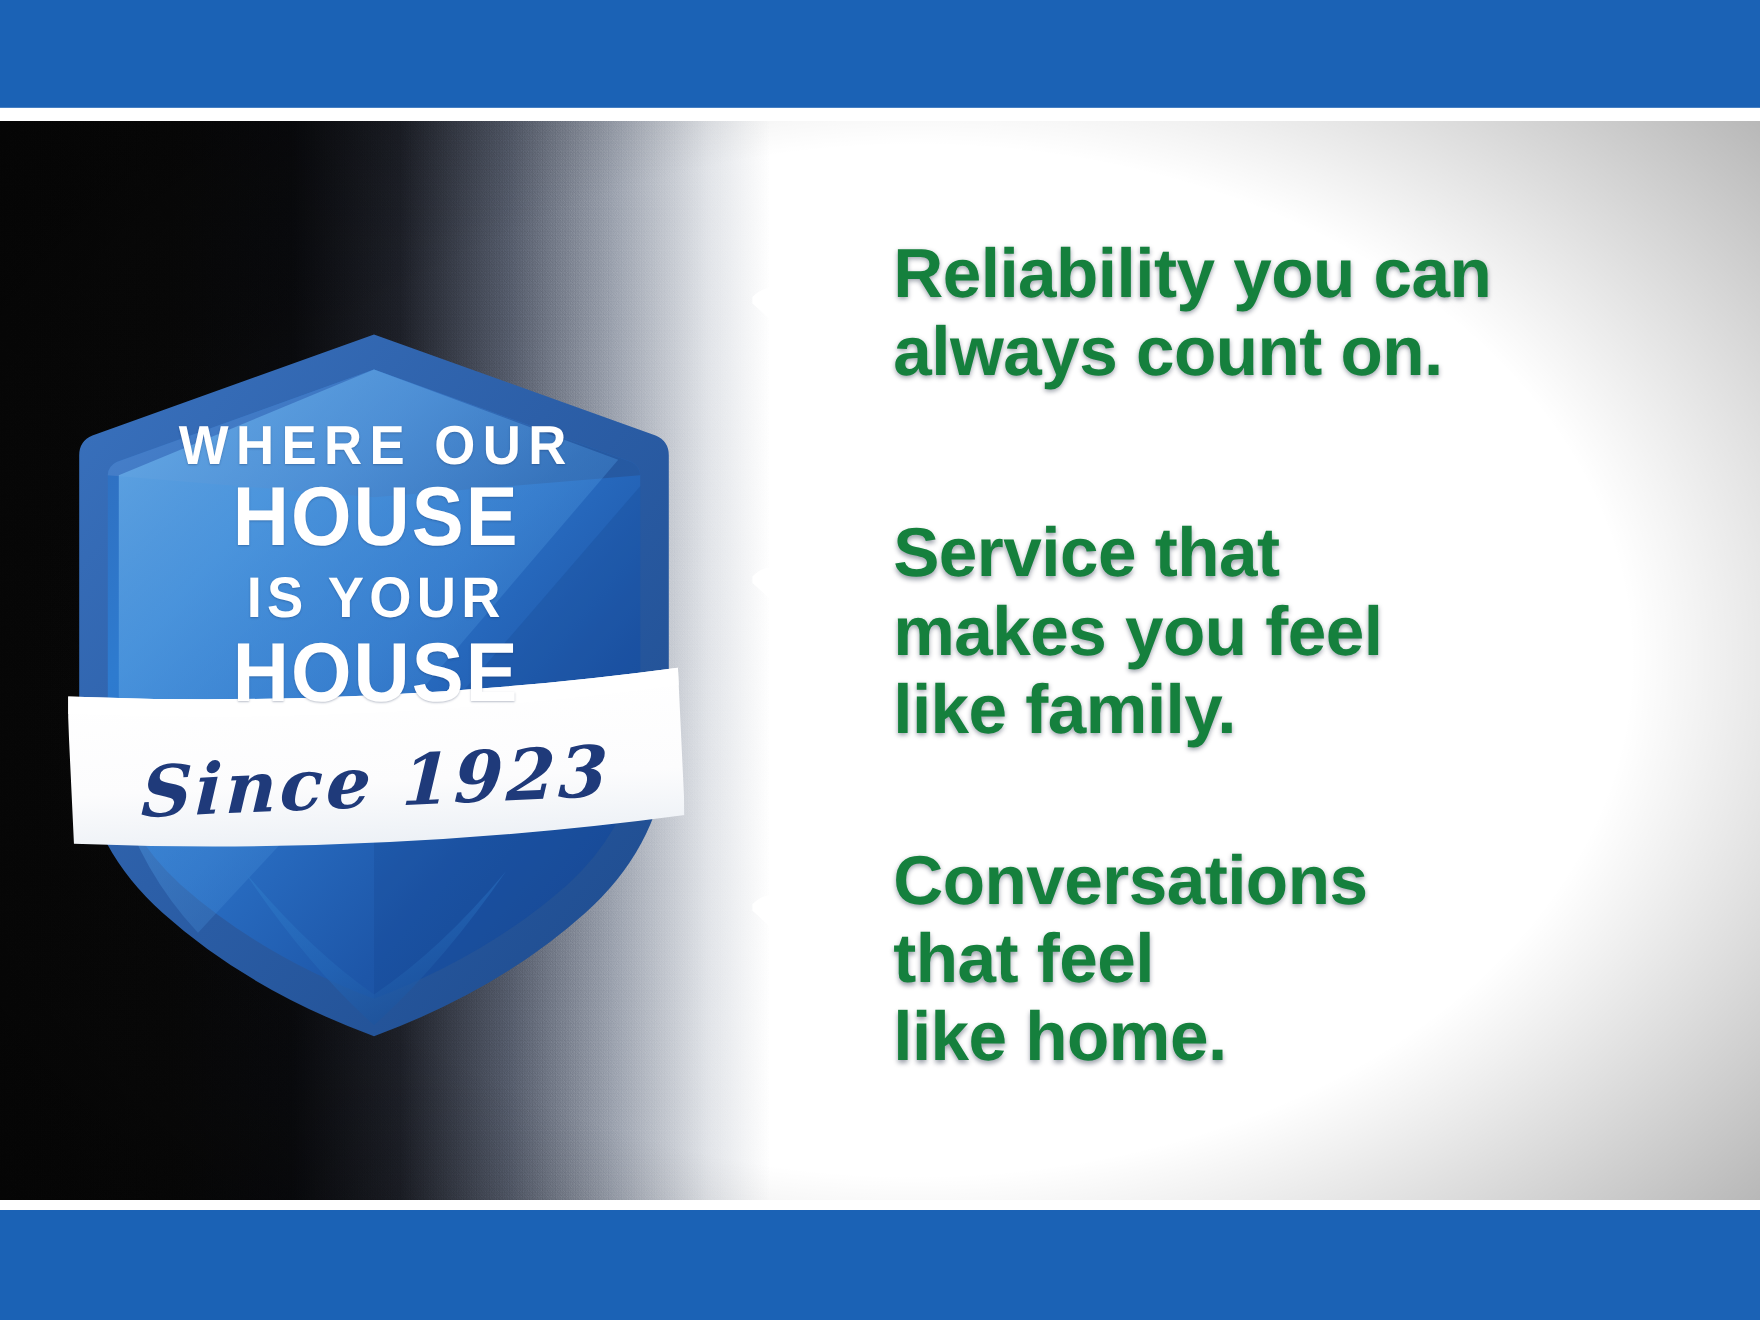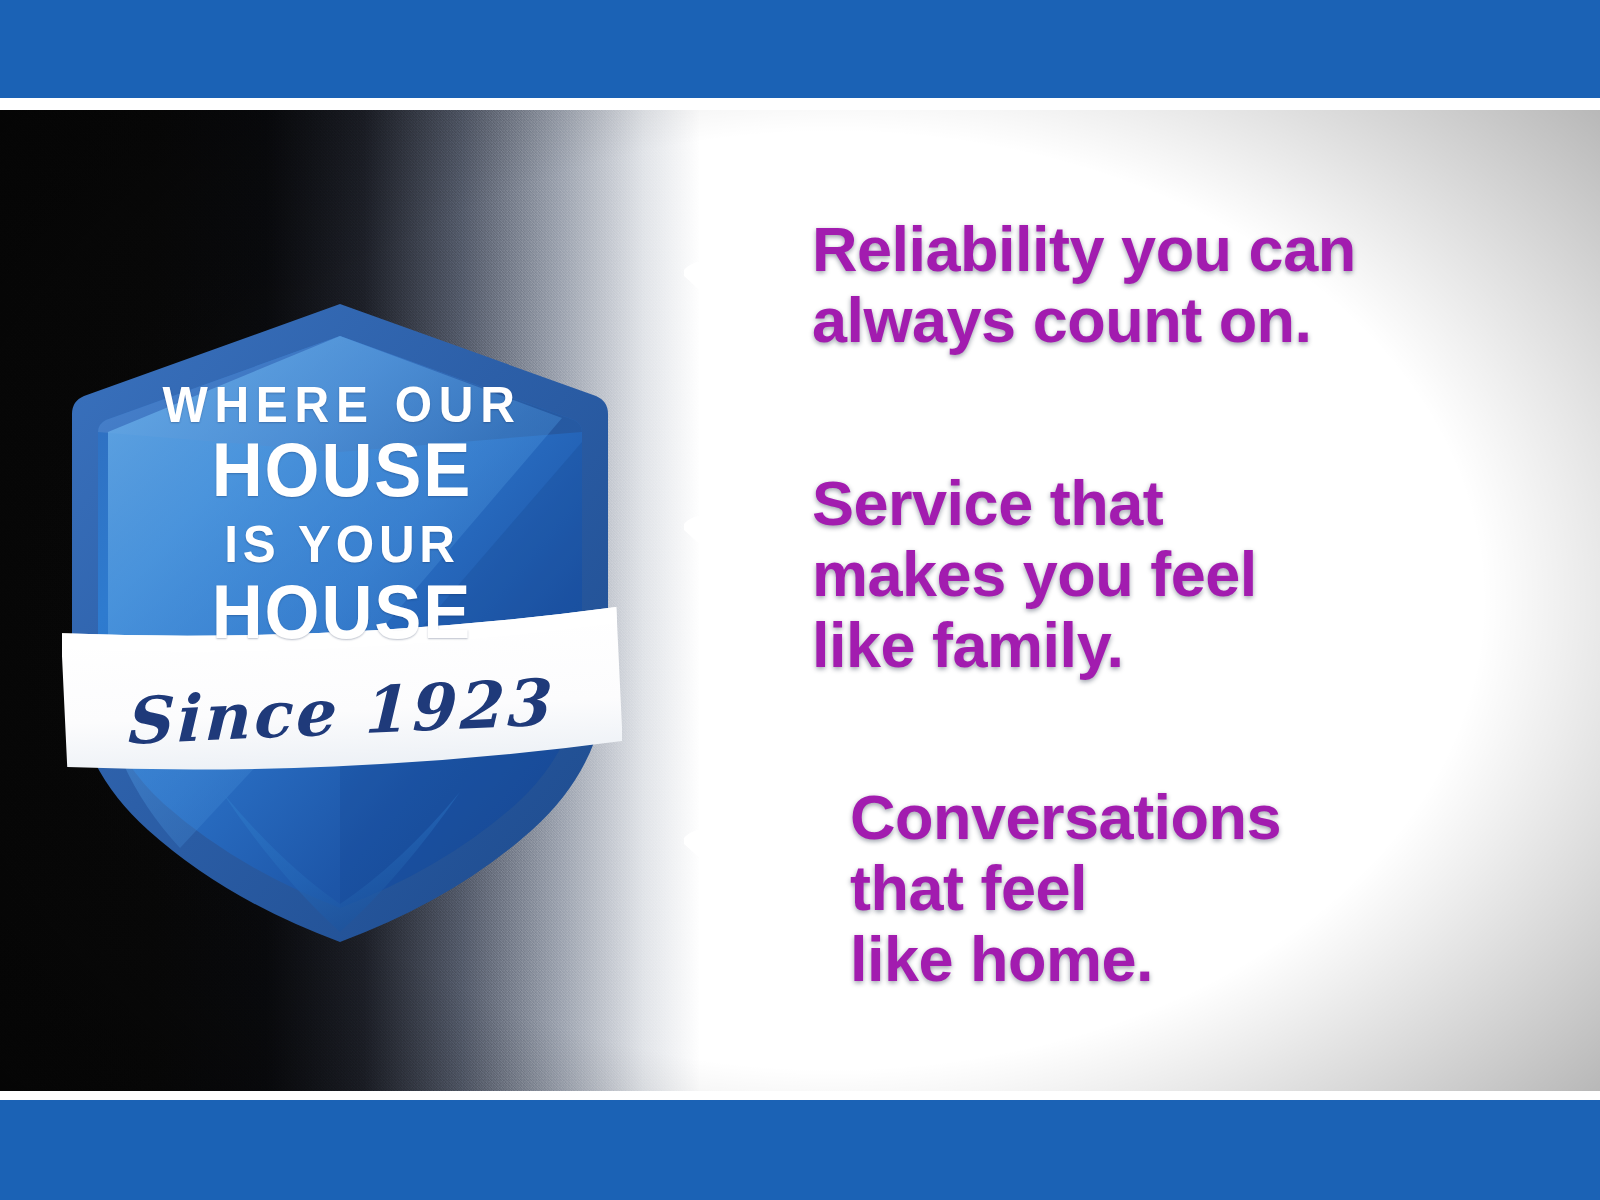--- a/index.html
+++ b/index.html
@@ -208,32 +208,32 @@
   }
   .bullet {
     position: absolute;
     left: 0;
     width: 860px;
     display: flex;
     align-items: flex-start;
   }
   .bullet-1 { top: 104px; }
   .bullet-2 { top: 358px; }
-  .bullet-3 { top: 672px; gap: 38px; }
+  .bullet-3 { top: 656px; }
 
   .check {
     flex: 0 0 auto;
     width: 140px;
     padding-top: 4px;
   }
   .check svg { display: block; }
 
   .bullet-text {
     flex: 1 1 auto;
-    color: #a21caf;
+    color: #15803d;
     font-family: "Liberation Sans", sans-serif;
     font-weight: bold;
     font-size: 63px;
     line-height: 1.13;
     letter-spacing: -0.5px;
     white-space: pre-line;
     text-shadow: 0 2px 5px rgba(4,18,42,0.40);
   }
 </style>
 </head>

